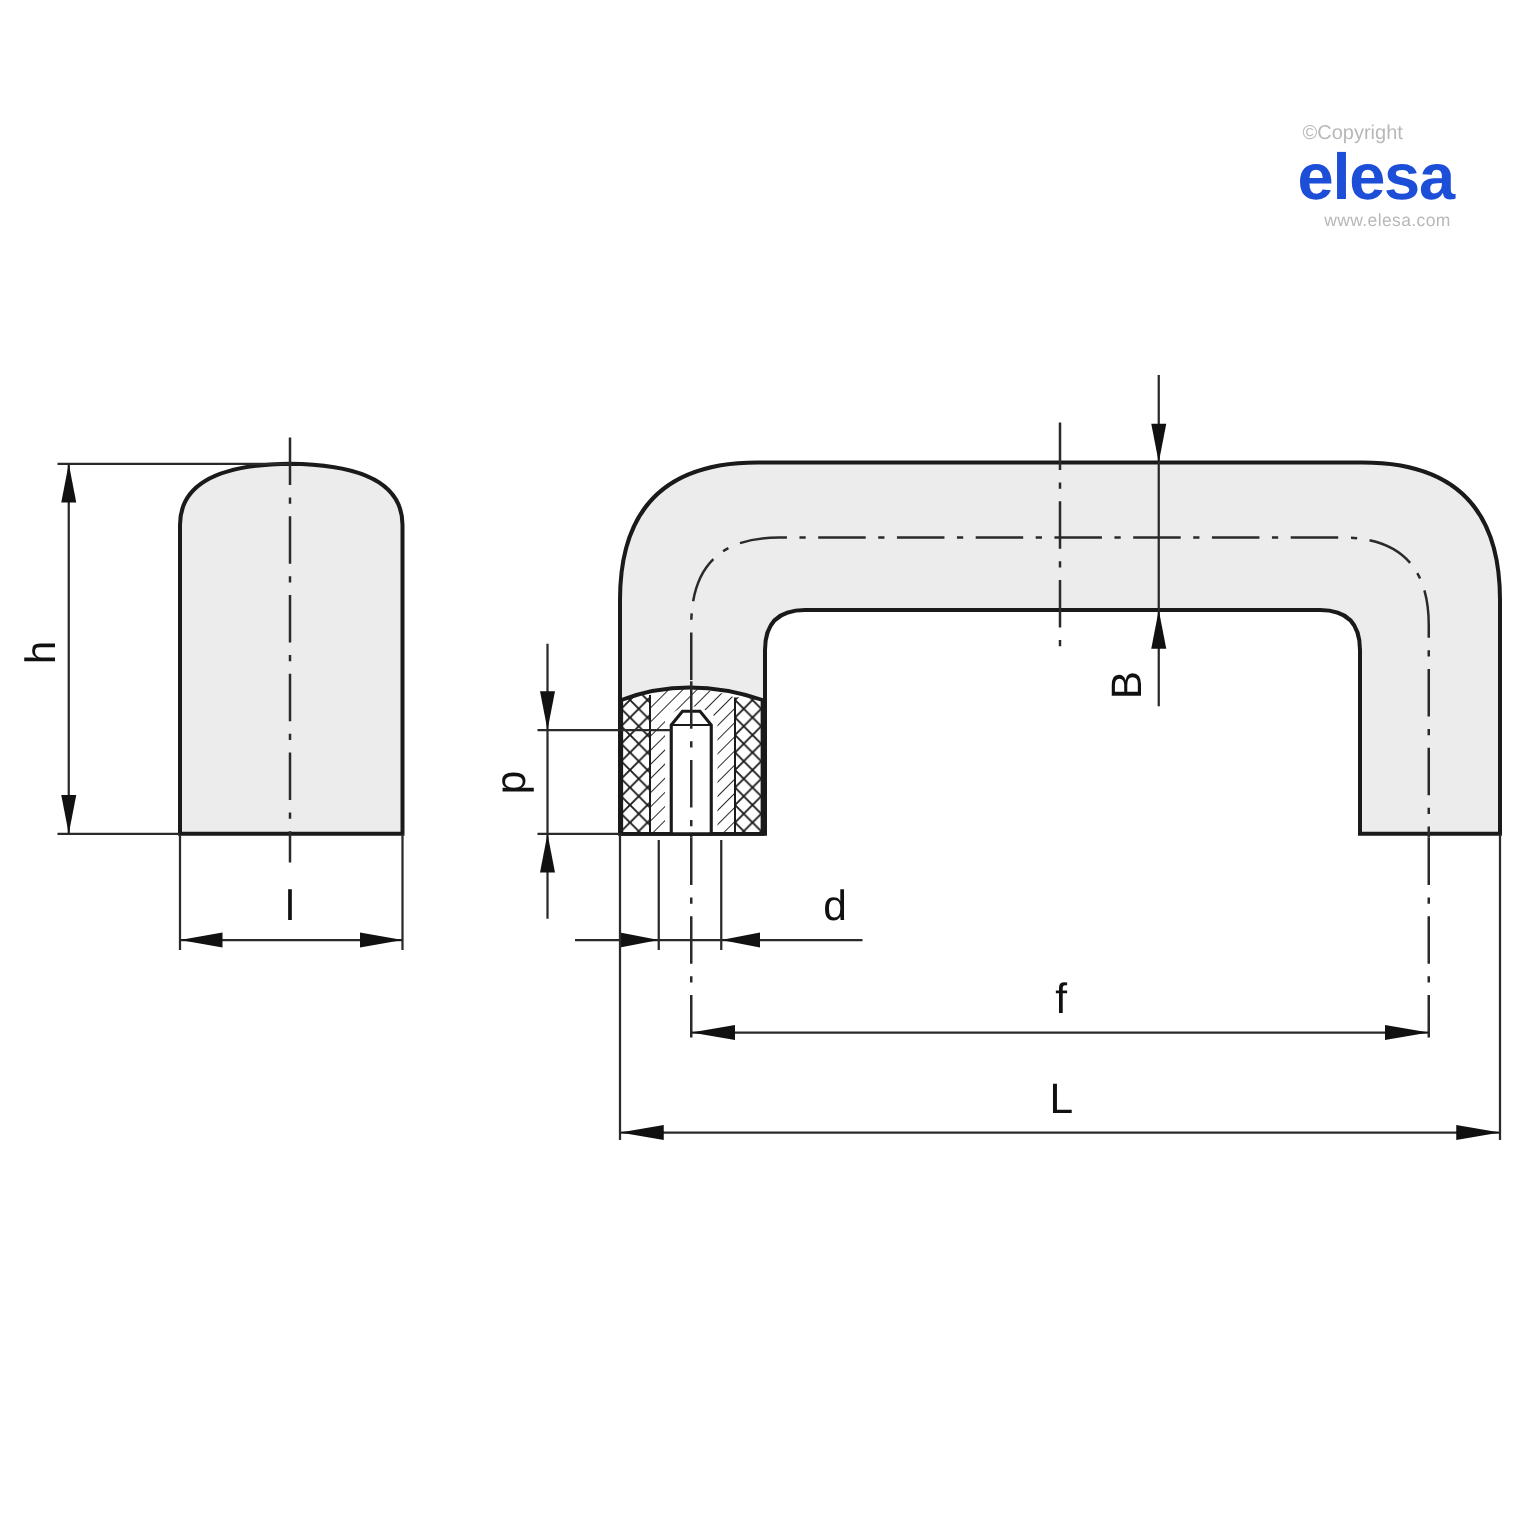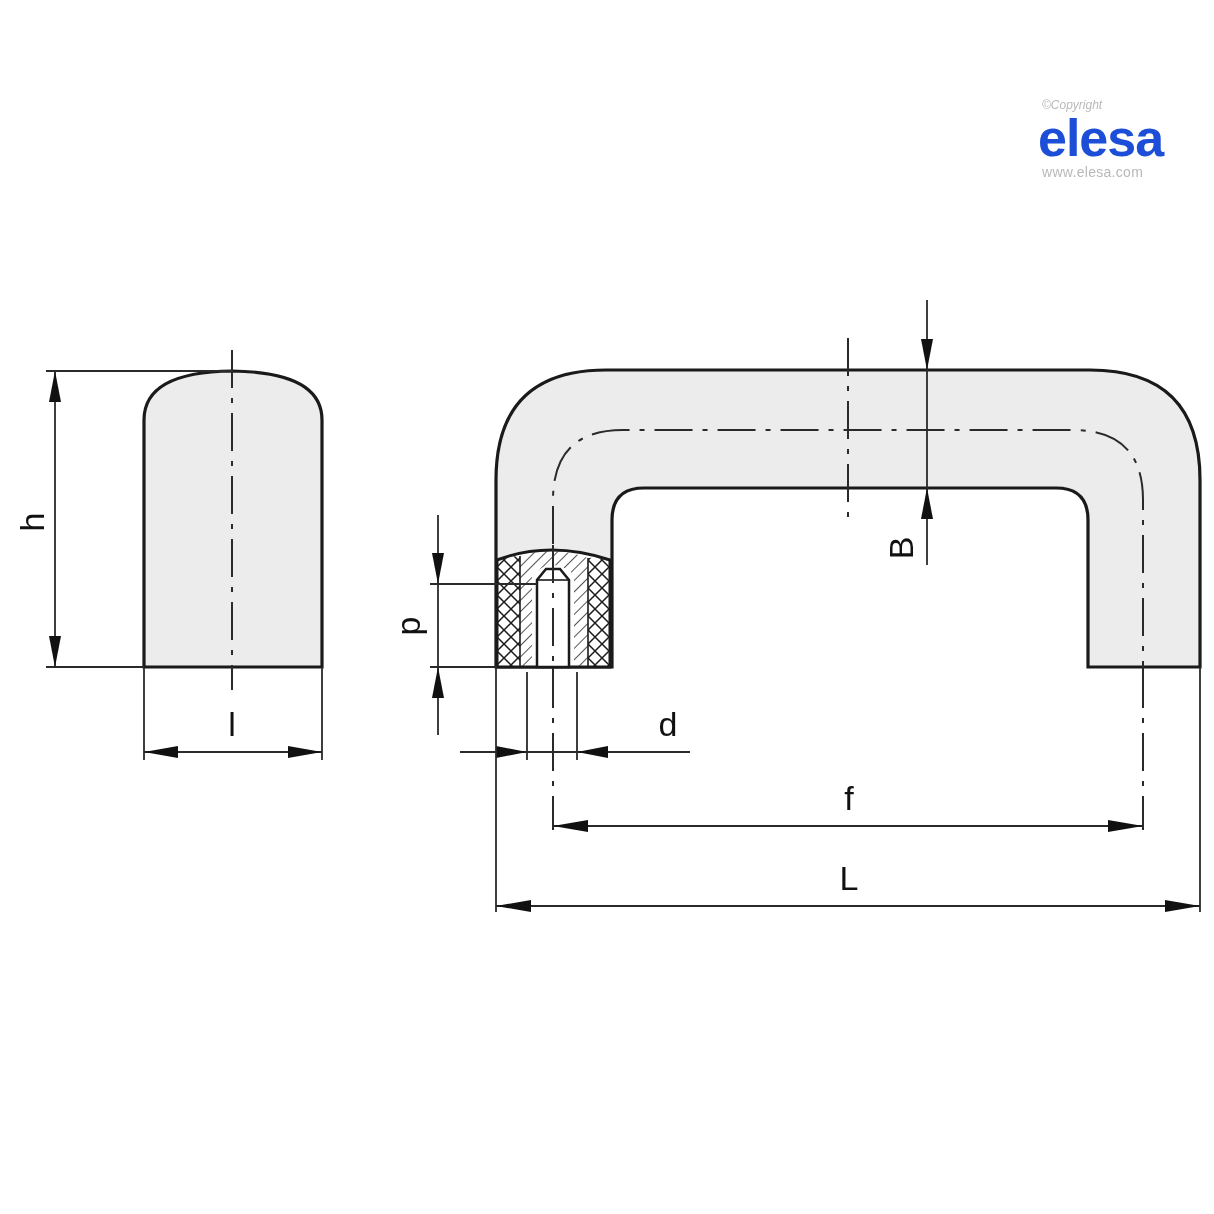--- a/index.html
+++ b/index.html
@@ -5,23 +5,23 @@
   html, body { margin: 0; padding: 0; background: #ffffff; }
   body { width: 1214px; height: 1214px; position: relative; overflow: hidden; font-family: "Liberation Sans", sans-serif; }
   #drawing { position: absolute; left: 0; top: 0; width: 1214px; height: 1214px; }
   .outline { fill: #ececec; stroke: #1a1a1a; stroke-width: 3.2; }
   .center { fill: none; stroke: #2a2a2a; stroke-width: 2; stroke-dasharray: 38 10 5 10; }
   .dim { fill: none; stroke: #2a2a2a; stroke-width: 1.8; }
   .arrow { fill: #111; stroke: none; }
   .hatch { stroke: #1a1a1a; stroke-width: 1.6; fill: none; }
   .dim-label { font-family: "Liberation Sans", sans-serif; font-size: 34px; fill: #111; }
   .logo { position: absolute; right: 36px; top: 98px; width: 140px; text-align: left; color: #b8b8b8; }
-  .logo .copy { font-size: 12px; margin-left: 4px; font-style: italic; }
+  .logo .copy { font-size: 16px; margin-left: 4px; }
   .logo .brand { font-size: 52px; font-weight: bold; letter-spacing: -1px; line-height: 52px; color: #1d4ed8; }
-  .logo .url { font-size: 14px; margin-left: 4px; letter-spacing: 0.3px; }
+  .logo .url { font-size: 14px; margin-left: 4px; letter-spacing: 0.3px; text-align: center; }
 </style>
 </head>
 <body>
 
 <div class="logo">
   <div class="copy">©Copyright</div>
   <div class="brand">elesa</div>
   <div class="url">www.elesa.com</div>
 </div>
 

